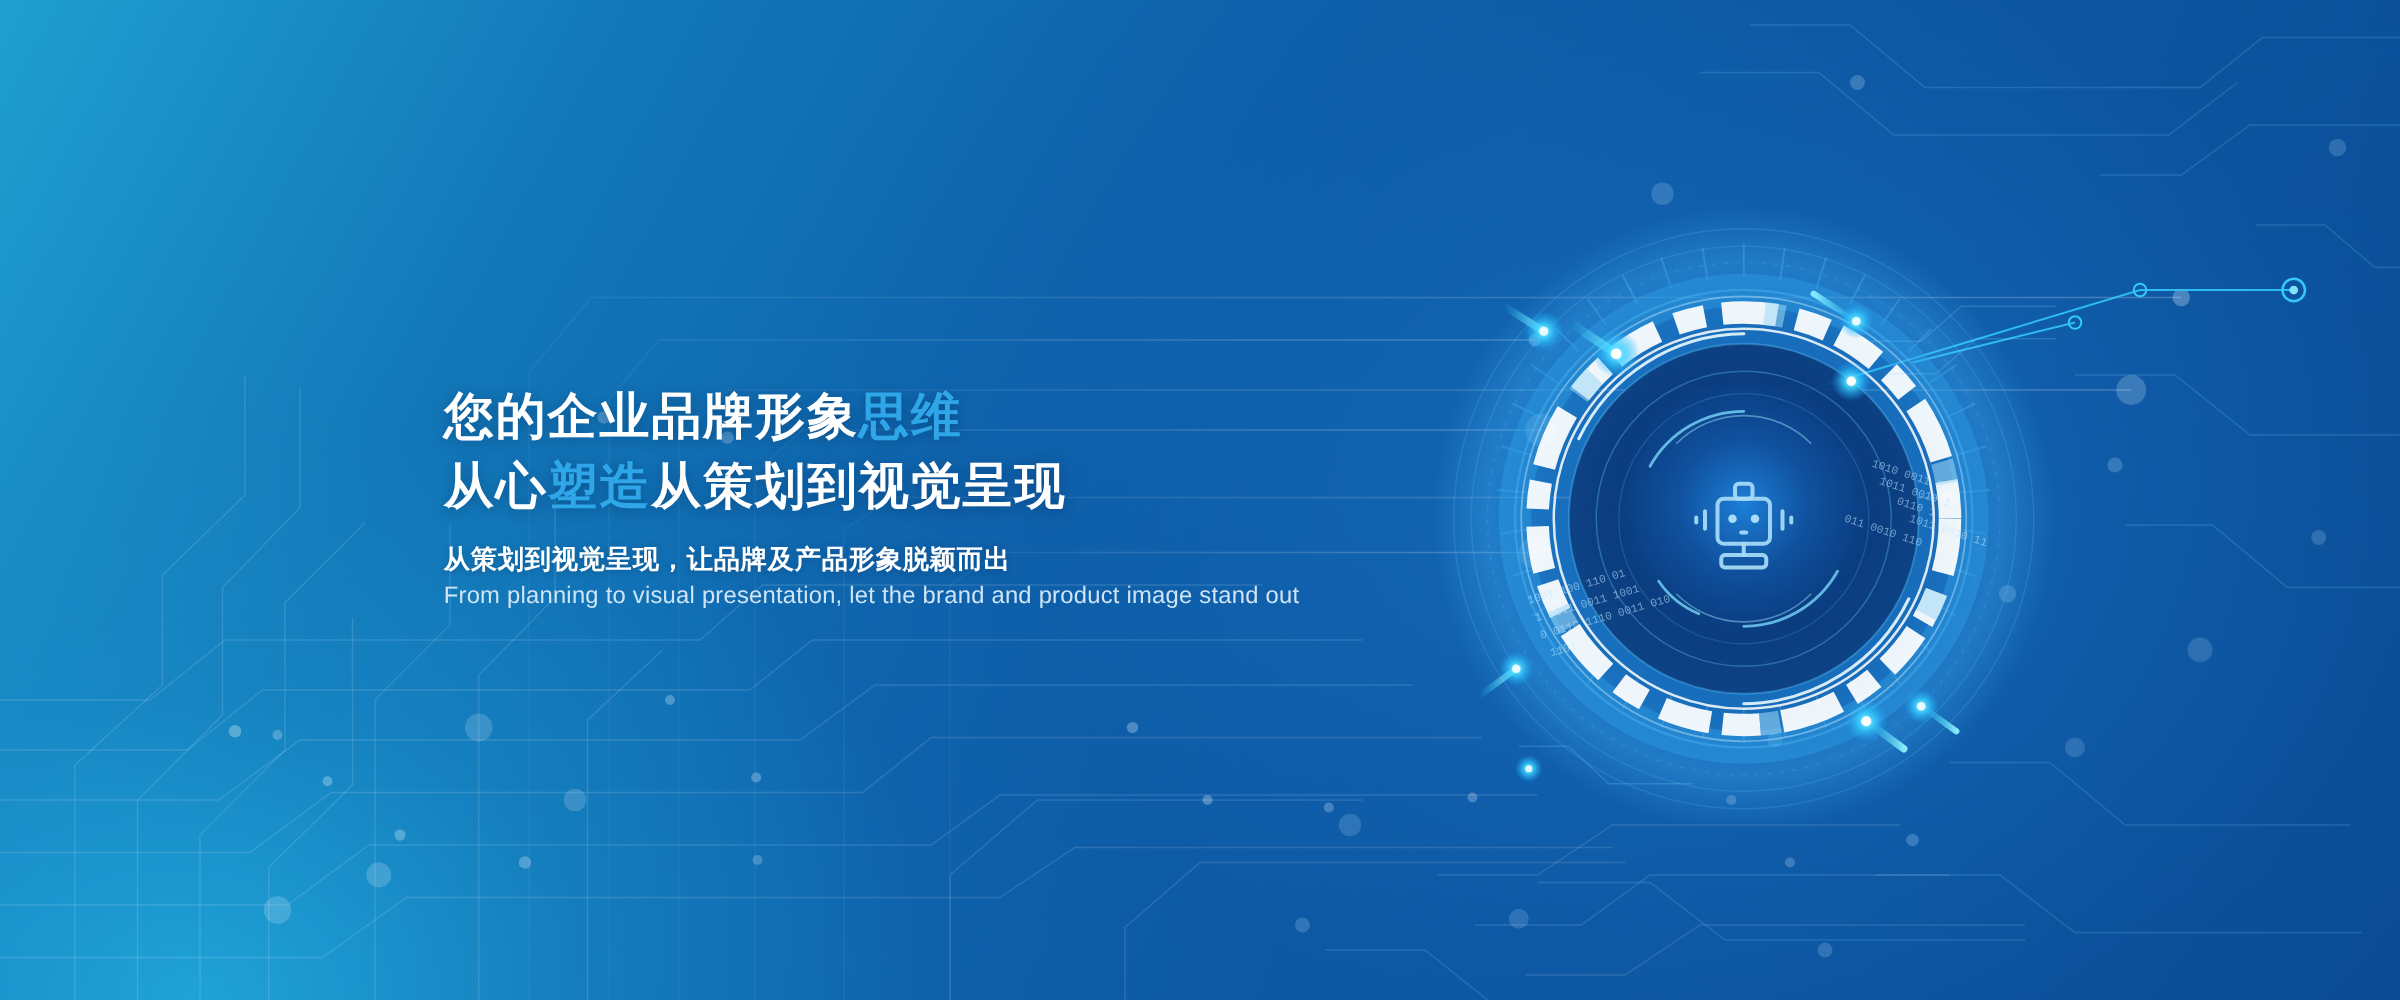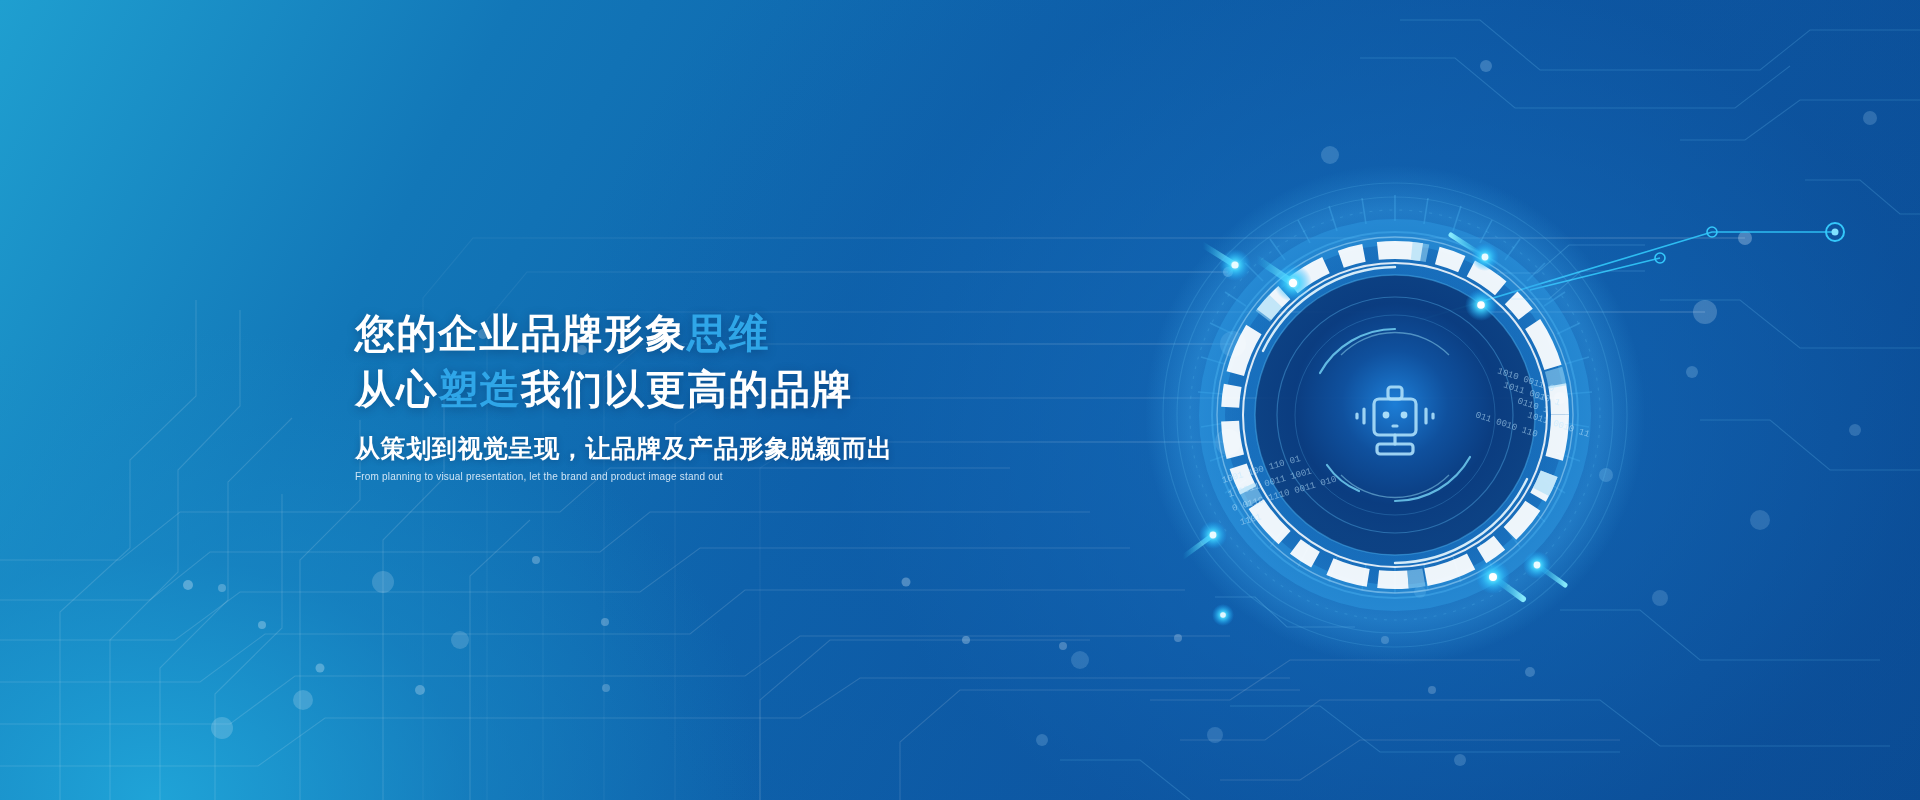--- a/index.html
+++ b/index.html
@@ -44,31 +44,31 @@
     font-weight:bold;
     color:#ffffff;
     letter-spacing:1.5px;
     line-height:56px;
     white-space:nowrap;
     text-shadow:0 2px 10px rgba(0,30,70,0.35);
   }
   .headline .accent { color:#2fa6e8; }
   .sub-cn {
     margin-top:17px;
-    font-size:25px;
+    font-size:21px;
     font-weight:bold;
     color:#ffffff;
     letter-spacing:0.6px;
     line-height:28px;
     white-space:nowrap;
     text-shadow:0 1px 6px rgba(0,30,70,0.3);
   }
   .sub-en {
     margin-top:4px;
-    font-size:10px;
+    font-size:19px;
     font-weight:normal;
     color:#cfe4f5;
     letter-spacing:0.2px;
     line-height:22px;
     white-space:nowrap;
   }
 </style>
 </head>
 <body>
 
@@ -381,21 +381,21 @@
     </svg>
   </div>
 
   <div id="copy">
 
     <div class="headline">
       <span>您的企业品牌形象</span><span class="accent">思维</span>
     </div>
 
     <div class="headline">
-      <span>从心</span><span class="accent">塑造</span><span>我们以更高的品牌</span>
+      <span>从心</span><span class="accent">塑造</span><span>从策划到视觉呈现</span>
     </div>
 
     <div class="sub-cn">从策划到视觉呈现，让品牌及产品形象脱颖而出</div>
 
     <div class="sub-en">From planning to visual presentation, let the brand and product image stand out</div>
 
   </div>
 
 </div>
 

